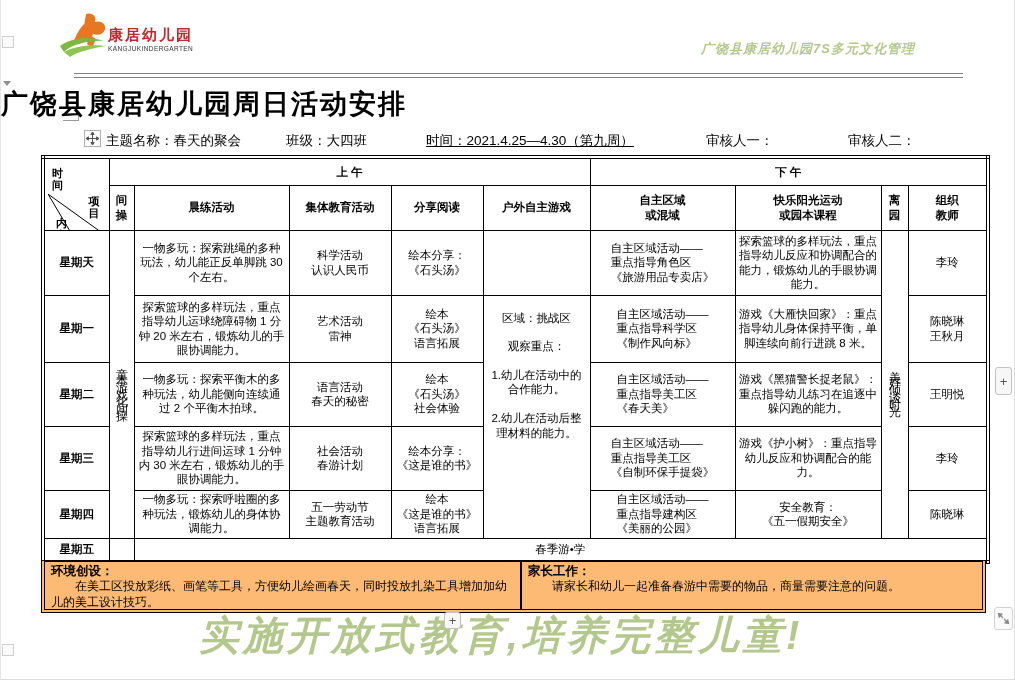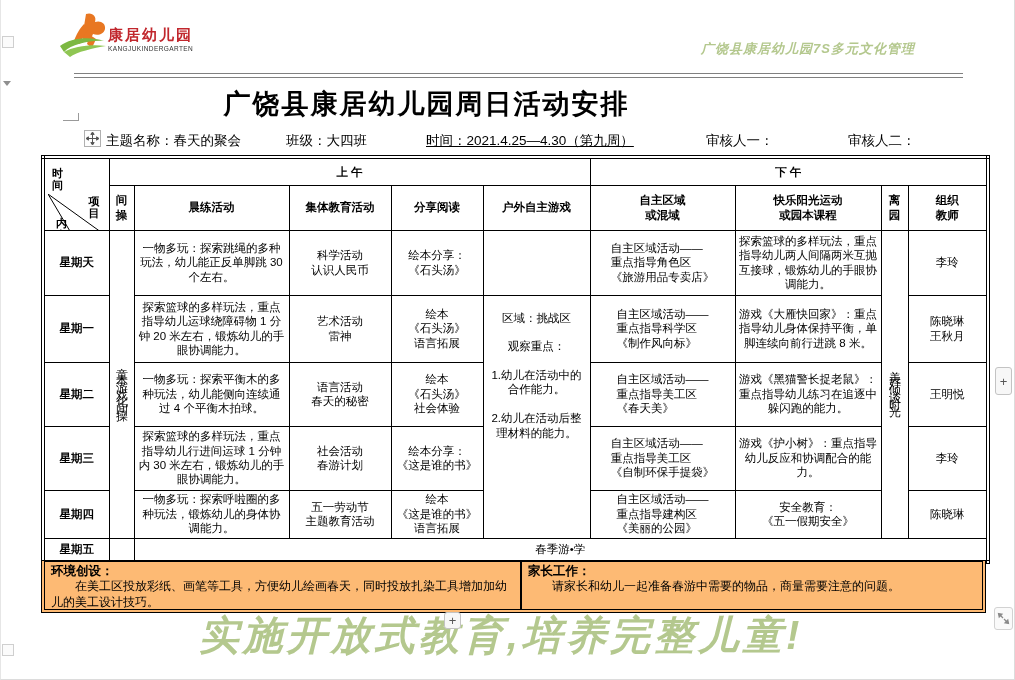--- a/index.html
+++ b/index.html
@@ -21,21 +21,21 @@
 
   .header-slogan { position:absolute; left:700px; top:40px; width:260px; font-size:13px;
     font-weight:bold; font-style:italic; color:#b4c88e; letter-spacing:1px; white-space:nowrap; }
 
   .header-rule { position:absolute; left:73px; top:73px; width:889px; height:5px;
     border-top:1px solid #808080; border-bottom:1px solid #808080; }
 
   .margin-corner { position:absolute; left:62px; top:113px; width:16px; height:8px;
     border-bottom:1px solid #9a9a9a; border-right:1px solid #9a9a9a; }
 
-  .doc-title { position:absolute; left:0; top:86px; width:851px; text-align:center;
+  .doc-title { position:absolute; left:0; top:86px; width:851px; text-align:left;
     font-size:27px; font-weight:bold; letter-spacing:2px; }
 
   
   .info-line { position:absolute; left:105px; top:132px; width:880px; height:18px; font-size:13.5px;text-align:right; }
   .info-line span { position:absolute; white-space:nowrap; }
   .i-theme { left:0; }   .i-class { left:180px; } .i-time { left:320px;text-decoration:underline; }
   .i-rev1 { left:600px; } .i-rev2 { left:742px; }
 
   
   .move-handle { position:absolute; left:83px; top:130px; width:17px; height:17px;
@@ -187,21 +187,21 @@
       <td class="sep" rowspan="5"><span class="vert">童本游戏化间操</span></td>
       <td class="ltext">一物多玩：探索跳绳的多种玩法，幼儿能正反单脚跳 30 个左右。</td>
       <td class="pre">科学活动
 认识人民币</td>
       <td class="pre">绘本分享：
 《石头汤》</td>
       <td></td>
       <td class="sep"><span class="blockl">自主区域活动——
 重点指导角色区
 《旅游用品专卖店》</span></td>
-      <td class="ltext">探索篮球的多样玩法，重点指导幼儿两人间隔两米互抛互接球，锻炼幼儿的手眼协调能力。</td>
+      <td class="ltext">探索篮球的多样玩法，重点指导幼儿反应和协调配合的能力，锻炼幼儿的手眼协调能力。</td>
       <td rowspan="5"><span class="vert">美好倾谈时光</span></td>
       <td class="pre">李玲</td>
     </tr>
 
     <tr style="height:67px">
       <td class="day">星期一</td>
       <td class="ltext">探索篮球的多样玩法，重点指导幼儿运球绕障碍物 1 分钟 20 米左右，锻炼幼儿的手眼协调能力。</td>
       <td class="pre">艺术活动
 雷神</td>
       <td class="pre">绘本
@@ -217,21 +217,21 @@
       <td class="sep"><span class="blockl">自主区域活动——
 重点指导科学区
 《制作风向标》</span></td>
       <td class="ltext">游戏《大雁快回家》：重点指导幼儿身体保持平衡，单脚连续向前行进跳 8 米。</td>
       <td class="pre">陈晓琳
 王秋月</td>
     </tr>
 
     <tr style="height:64px">
       <td class="day">星期二</td>
-      <td class="ltext">一物多玩：探索平衡木的多种玩法，幼儿能侧向连续通过 4 个平衡木拍球。</td>
+      <td class="ltext">一物多玩：探索平衡木的多种玩法，幼儿能侧向连续通过 2 个平衡木拍球。</td>
       <td class="pre">语言活动
 春天的秘密</td>
       <td class="pre">绘本
 《石头汤》
 社会体验</td>
       <td class="sep"><span class="blockl">自主区域活动——
 重点指导美工区
 《春天美》</span></td>
       <td class="ltext">游戏《黑猫警长捉老鼠》：重点指导幼儿练习在追逐中躲闪跑的能力。</td>
       <td class="pre">王明悦</td>

